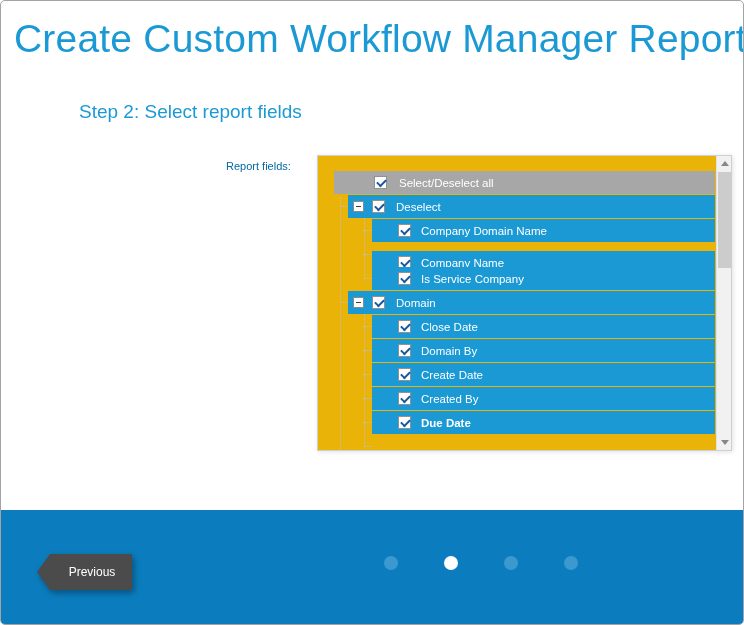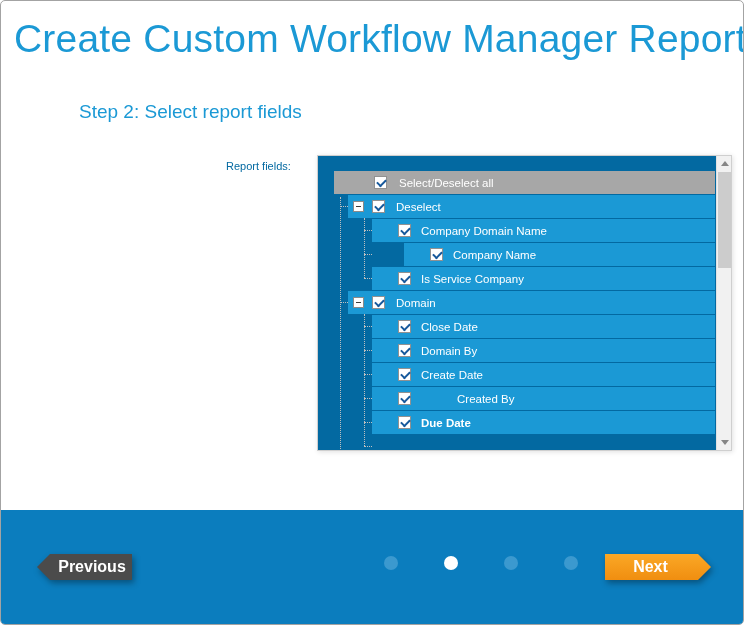--- a/index.html
+++ b/index.html
@@ -16,21 +16,21 @@
   .step-heading{
     position:absolute;left:78px;top:100px;margin:0;
     font-size:19px;font-weight:400;color:var(--accent,#1B99D5);white-space:nowrap;
   }
   .fields-label{
     position:absolute;left:225px;top:159px;font-size:11px;color:#0369a1;
   }
   
   .tree-panel{
     position:absolute;left:316px;top:154px;width:415px;height:296px;
-    background:#0369a1;border:1px solid #cfcfcf;box-sizing:border-box;
+    background:#eab308;border:1px solid #cfcfcf;box-sizing:border-box;
     box-shadow:1px 1px 5px rgba(0,0,0,0.12);overflow:hidden;
   }
   .rows{position:absolute;left:0;top:15px;right:15px;bottom:0;}
   .row{
     position:absolute;right:1px;height:23px;display:flex;align-items:center;
     color:#fff;font-size:11.5px;cursor:default;
   }
   .r-header{background:var(--header-gray,#A7A7A7);left:16px;padding-left:40px;}
   .r-group {background:var(--accent,#1B99D5);left:30px;padding-left:5px;}
   .r-child {background:var(--accent,#1B99D5);left:54px;padding-left:26px;}
@@ -72,22 +72,22 @@
   .sb-thumb{position:absolute;left:1px;top:16px;width:13px;height:96px;background:#CCCCCC;}
   
   .footer{
     position:absolute;left:0;right:0;bottom:0;height:114px;
     background:var(--band,#0B7DBE);
   }
   .btn-wrap{position:absolute;filter:drop-shadow(2px 3px 3px rgba(0,0,0,0.35));}
   .wrap-prev{left:36px;top:44px;}
   .wrap-next{left:604px;top:44px;}
   .nav-btn{
-    display:block;border:none;height:26px;color:#fff;font-weight:bold;
-    font-size:16px;font-family:"Liberation Sans",sans-serif;cursor:pointer;padding:0;
+    display:block;border:none;height:36px;color:#fff;font-weight:normal;
+    font-size:12px;font-family:"Liberation Sans",sans-serif;cursor:pointer;padding:0;
   }
   .prev{
     width:95px;background:var(--prev-gray,#4B4B4B);
     clip-path:polygon(13px 0,100% 0,100% 100%,13px 100%,0 50%);
     padding-left:15px;
   }
   .next{
     width:106px;background:linear-gradient(#FBA826,var(--next-orange,#F08E10));
     clip-path:polygon(0 0,calc(100% - 13px) 0,100% 50%,calc(100% - 13px) 100%,0 100%);
     padding-right:15px;
@@ -131,21 +131,21 @@
 
       <div class="row r-group" style="top:24px;">
         <span class="expander"></span>
         <span class="checkbox"></span>
         <span class="row-label">Deselect</span>
       </div>
       <div class="row r-child" style="top:48px;">
         <span class="checkbox"></span>
         <span class="row-label">Company Domain Name</span>
       </div>
-      <div class="row r-child" style="top:72px;margin-left:32px;">
+      <div class="row r-child" style="top:80px;">
         <span class="checkbox"></span>
         <span class="row-label">Company Name</span>
       </div>
       <div class="row r-child" style="top:96px;">
         <span class="checkbox"></span>
         <span class="row-label">Is Service Company</span>
       </div>
 
       <div class="row r-group" style="top:120px;">
         <span class="expander"></span>
@@ -157,21 +157,21 @@
         <span class="row-label">Close Date</span>
       </div>
       <div class="row r-child" style="top:168px;">
         <span class="checkbox"></span>
         <span class="row-label">Domain By</span>
       </div>
       <div class="row r-child" style="top:192px;">
         <span class="checkbox"></span>
         <span class="row-label">Create Date</span>
       </div>
-      <div class="row r-child" style="top:216px;gap:36px;">
+      <div class="row r-child" style="top:216px;">
         <span class="checkbox"></span>
         <span class="row-label">Created By</span>
       </div>
       <div class="row r-child" style="top:240px;font-weight:bold;">
         <span class="checkbox"></span>
         <span class="row-label">Due Date</span>
       </div>
     </div>
 
     <div class="scrollbar">
@@ -192,20 +192,15 @@
       </button>
     </div>
 
     <div class="dots">
       <span class="dot"></span>
       <span class="dot active"></span>
       <span class="dot"></span>
       <span class="dot"></span>
     </div>
 
-    <div class="btn-wrap wrap-next">
-      <button class="nav-btn next">
-        <span>Next</span>
-      </button>
-    </div>
   </div>
 
 </div>
 
 </body></html>

